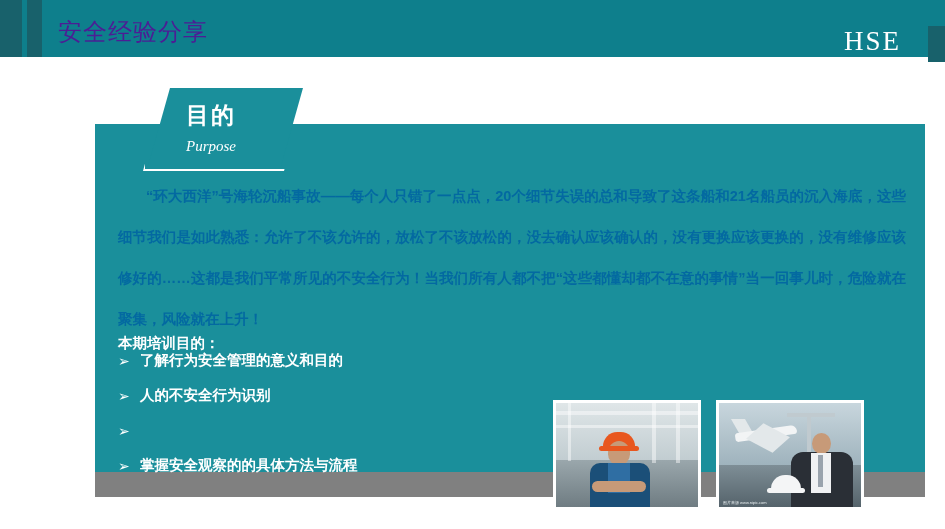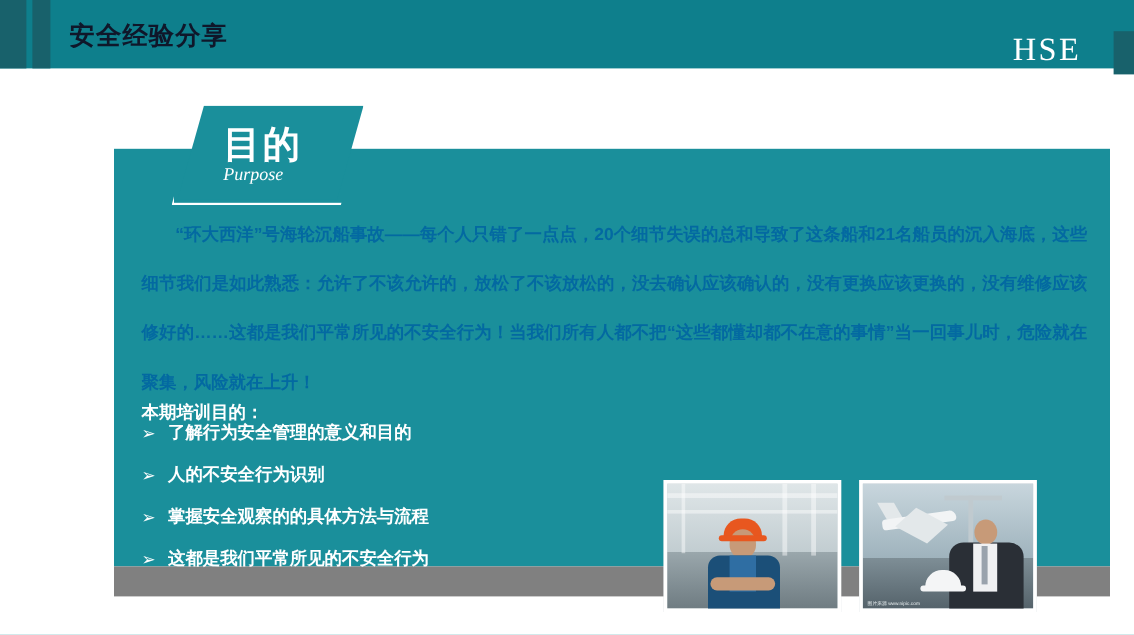--- a/index.html
+++ b/index.html
@@ -52,23 +52,23 @@
     left: 928px;
     top: 26px;
     width: 17px;
     height: 36px;
     background: #18616b;
   }
   .header-title {
     position: absolute;
     left: 58px;
     top: 16px;
-    font-size: 21px;
-    font-weight: bold;
-    color: #0f172a;
+    font-size: 24px;
+    font-weight: normal;
+    color: #4c1d95;
     letter-spacing: 1px;
   }
   .header-hse {
     position: absolute;
     right: 44px;
     top: 26px;
     font-size: 27px;
     color: #ffffff;
     letter-spacing: 2px;
     font-family: "Liberation Serif", serif;
@@ -112,21 +112,21 @@
     border: 2px solid #ffffff;
     background: transparent;
     clip-path: polygon(24px 0, 165px 0, 141px 88px, 0 88px);
     z-index: 2;
     box-sizing: border-box;
   }
   .ribbon-title {
     position: absolute;
     left: 186px;
     top: 100px;
-    font-size: 31px;
+    font-size: 23px;
     font-weight: bold;
     color: #ffffff;
     z-index: 4;
     letter-spacing: 2px;
   }
   .ribbon-sub {
     position: absolute;
     left: 186px;
     top: 138px;
     font-size: 15px;
@@ -324,25 +324,24 @@
   <div class="bullet-row">
     <span class="bullet-mark">➢</span>
     <span class="bullet-text">了解行为安全管理的意义和目的</span>
   </div>
   <div class="bullet-row">
     <span class="bullet-mark">➢</span>
     <span class="bullet-text">人的不安全行为识别</span>
   </div>
   <div class="bullet-row">
     <span class="bullet-mark">➢</span>
-    <span class="bullet-text">掌握安全观察的的具体方法与流程</span>
   </div>
   <div class="bullet-row">
     <span class="bullet-mark">➢</span>
-    <span class="bullet-text">这都是我们平常所见的不安全行为</span>
+    <span class="bullet-text">掌握安全观察的的具体方法与流程</span>
   </div>
 </div>
 
 <div class="photo photo-1">
   <div class="p1-sky"></div>
   <div class="p1-floor"></div>
   <div class="p1-beam" style="left:0;top:8px;width:100%;height:4px;"></div>
   <div class="p1-beam" style="left:0;top:22px;width:100%;height:3px;"></div>
   <div class="p1-beam" style="left:96px;top:0;width:4px;height:60px;"></div>
   <div class="p1-beam" style="left:120px;top:0;width:4px;height:60px;"></div>

